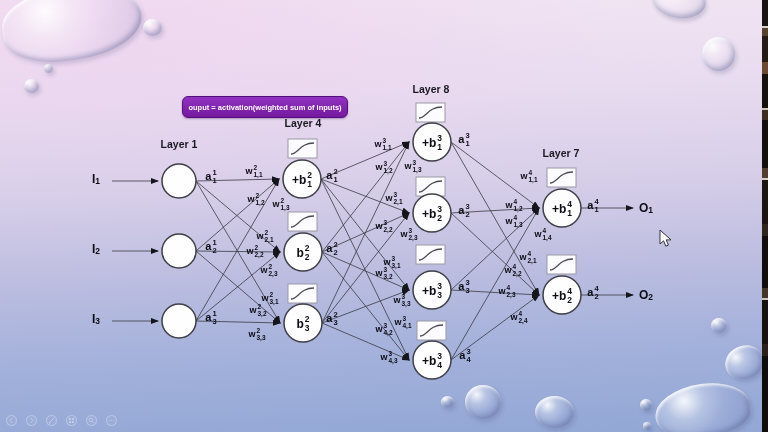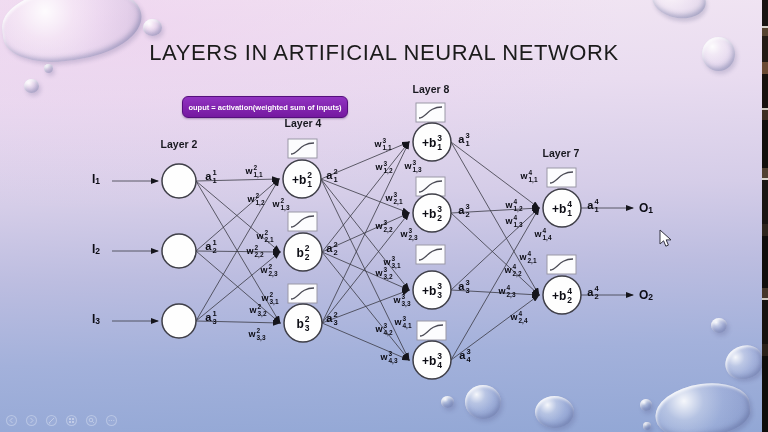--- a/index.html
+++ b/index.html
@@ -78,21 +78,20 @@
   <div class="drop d6"></div>
   <div class="drop d7"></div>
   <div class="drop d8"></div>
   <div class="drop d9"></div>
   <div class="drop d10"></div>
   <div class="drop d11"></div>
   <div class="drop d12"></div>
   <div class="drop d13"></div>
   <div class="drop d14"></div>
 
-  <div class="title">LAYERS IN ARTIFICIAL NEURAL NETWORK</div>
   <div class="badge">ouput = activation(weighted sum of inputs)</div>
 
   <div id="diagram">
       <svg class="net" width="768" height="432">
         <defs>
           <marker id="ah" markerWidth="8" markerHeight="6" refX="7" refY="3" orient="auto" markerUnits="userSpaceOnUse">
             <path d="M0,0 L8,3 L0,6 Z" fill="#15151c"></path>
           </marker>
         </defs>
         <line x1="112" y1="181" x2="158" y2="181" stroke="#3a3a44" stroke-width="0.8" marker-end="url(#ah)"></line>
@@ -171,21 +170,21 @@
         <circle cx="302" cy="179" r="19" fill="#fefefe" stroke="#3f3f48" stroke-width="1.5"></circle>
         <circle cx="303" cy="252" r="19" fill="#fefefe" stroke="#3f3f48" stroke-width="1.5"></circle>
         <circle cx="303" cy="323" r="19" fill="#fefefe" stroke="#3f3f48" stroke-width="1.5"></circle>
         <circle cx="432" cy="142" r="19" fill="#fefefe" stroke="#3f3f48" stroke-width="1.5"></circle>
         <circle cx="432" cy="213" r="19" fill="#fefefe" stroke="#3f3f48" stroke-width="1.5"></circle>
         <circle cx="432" cy="290" r="19" fill="#fefefe" stroke="#3f3f48" stroke-width="1.5"></circle>
         <circle cx="432" cy="360" r="19" fill="#fefefe" stroke="#3f3f48" stroke-width="1.5"></circle>
         <circle cx="562" cy="208" r="19" fill="#fefefe" stroke="#3f3f48" stroke-width="1.5"></circle>
         <circle cx="562" cy="295" r="19" fill="#fefefe" stroke="#3f3f48" stroke-width="1.5"></circle>
       </svg>
-      <div class="layer-lbl" style="left: 179px; top: 144px;">Layer 2</div>
+      <div class="layer-lbl" style="left: 179px; top: 144px;">Layer 1</div>
       <div class="layer-lbl" style="left: 303px; top: 123px;">Layer 4</div>
       <div class="layer-lbl" style="left: 431px; top: 89px;">Layer 8</div>
       <div class="layer-lbl" style="left: 561px; top: 153px;">Layer 7</div>
       <div class="lbl node-lbl" style="left: 302px; top: 179px;">
         <span class="base">+b</span>
         <span class="ss">
           <span>2</span>
           <span>1</span>
         </span>
       </div>

